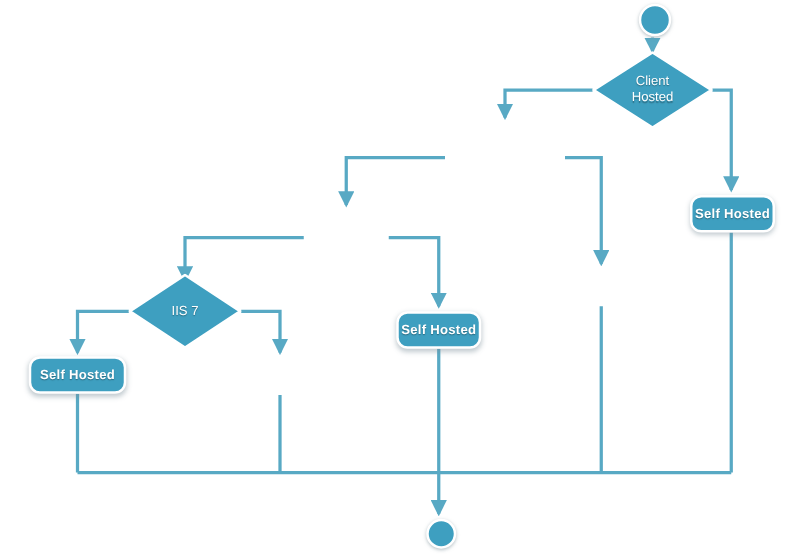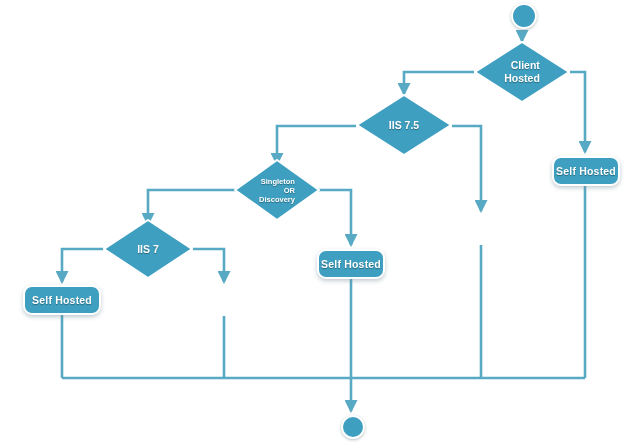--- a/index.html
+++ b/index.html
@@ -61,22 +61,22 @@
   .diamond-label {
     position: absolute;
     left: 0;
     top: 0;
     width: 100%;
     height: 100%;
     display: flex;
     align-items: center;
     justify-content: center;
     color: #ffffff;
-    font-weight: bold;
-    text-align: right;
+    font-weight: normal;
+    text-align: center;
     line-height: 1.2;
     text-shadow: 0 1px 1px rgba(0,0,0,.35);
     pointer-events: none;
   }
   .d-big { font-size: 10.5px; }
   .d-small { font-size: 7.5px; }
   .terminator {
     position: absolute;
     border-radius: 50%;
     background: #3e9fc0;
@@ -133,37 +133,21 @@
   <div class="diamond-wrap" style="left:474px; top:41px; width:96px; height:62px;">
     <svg class="diamond-shape" viewBox="0 0 96 62">
       <polygon points="48,1 95,31 48,61 1,31" fill="#3e9fc0" stroke="#ffffff" stroke-width="2"></polygon>
     </svg>
     <div class="diamond-label d-big">
       <span><span>Client</span><br>
       <span>Hosted</span></span>
     </div>
   </div>
 
-  <div class="diamond-wrap" style="left:356px; top:94px; width:96px; height:62px;">
-    <svg class="diamond-shape" viewBox="0 0 96 62">
-      <polygon points="48,1 95,31 48,61 1,31" fill="#3e9fc0" stroke="#ffffff" stroke-width="2"></polygon>
-    </svg>
-    <div class="diamond-label d-big">IIS 7.5</div>
-  </div>
 
-  <div class="diamond-wrap" style="left:234px; top:159px; width:86px; height:62px;">
-    <svg class="diamond-shape" viewBox="0 0 86 62">
-      <polygon points="43,1 85,31 43,61 1,31" fill="#3e9fc0" stroke="#ffffff" stroke-width="2"></polygon>
-    </svg>
-    <div class="diamond-label d-small">
-      <span><span>Singleton</span><br>
-      <span>OR</span><br>
-      <span>Discovery</span></span>
-    </div>
-  </div>
 
   <div class="diamond-wrap" style="left:103px; top:219px; width:90px; height:60px;">
     <svg class="diamond-shape" viewBox="0 0 90 60">
       <polygon points="45,1 89,30 45,59 1,30" fill="#3e9fc0" stroke="#ffffff" stroke-width="2"></polygon>
     </svg>
     <div class="diamond-label d-big">IIS 7</div>
   </div>
 
   <div class="node box" style="left:552px; top:156px; width:68px; height:30px;">
     <span>Self Hosted</span>

